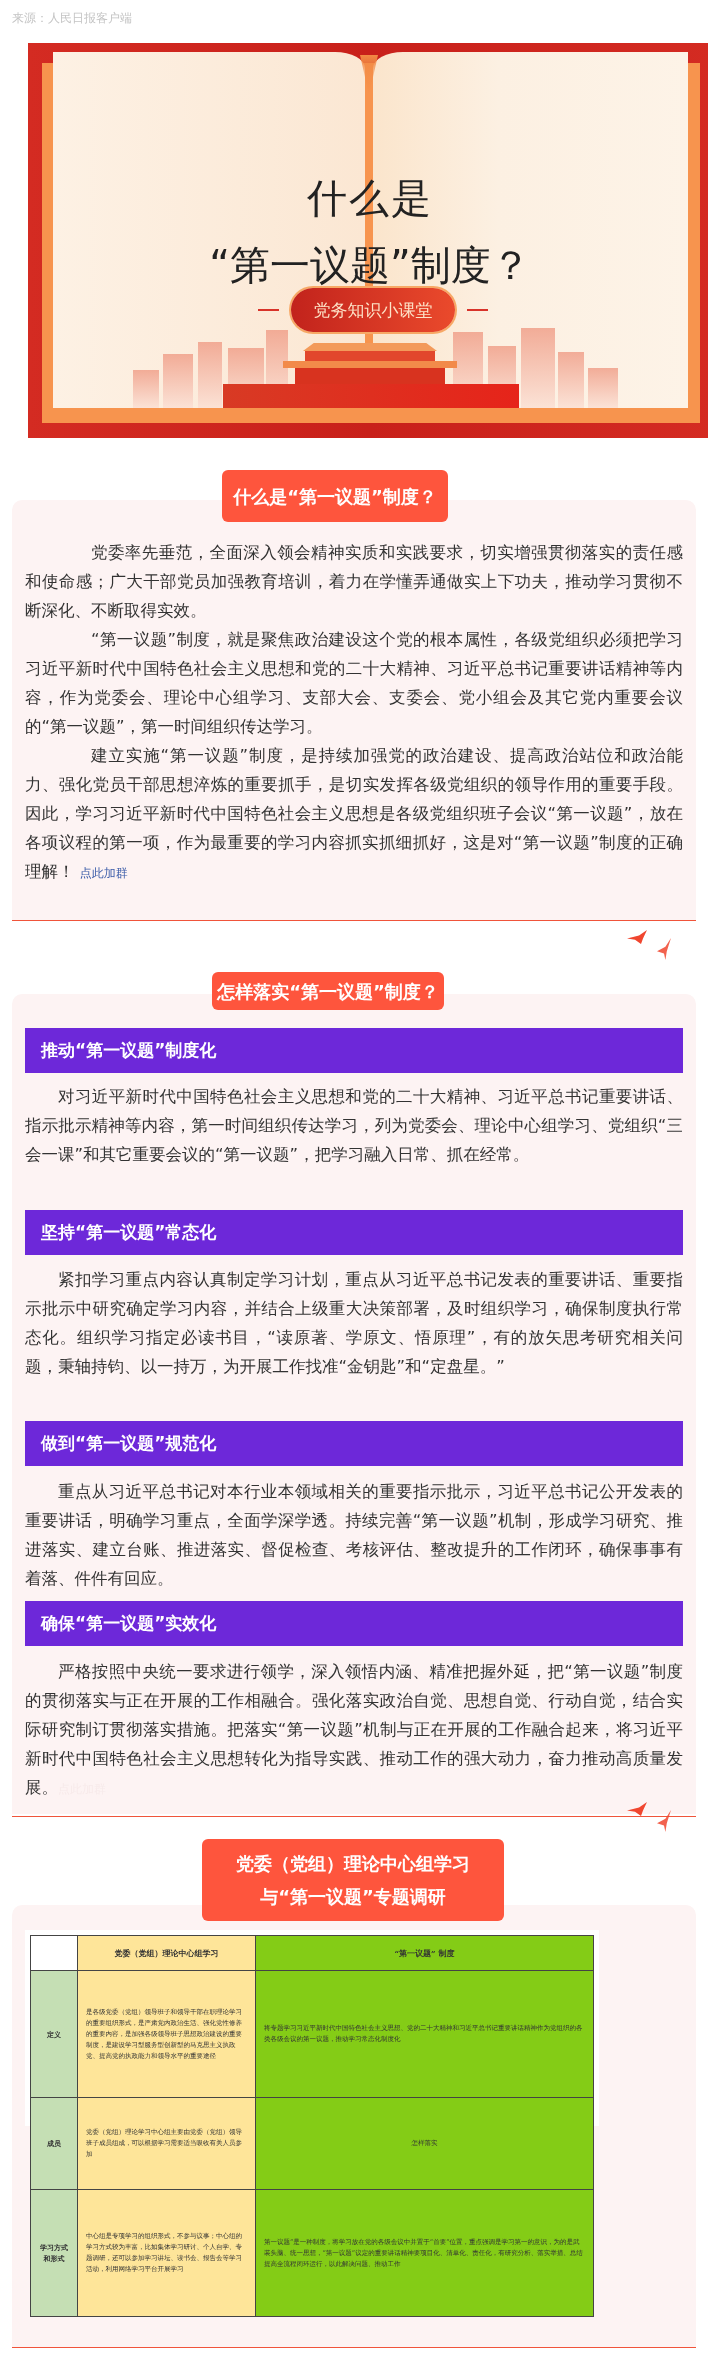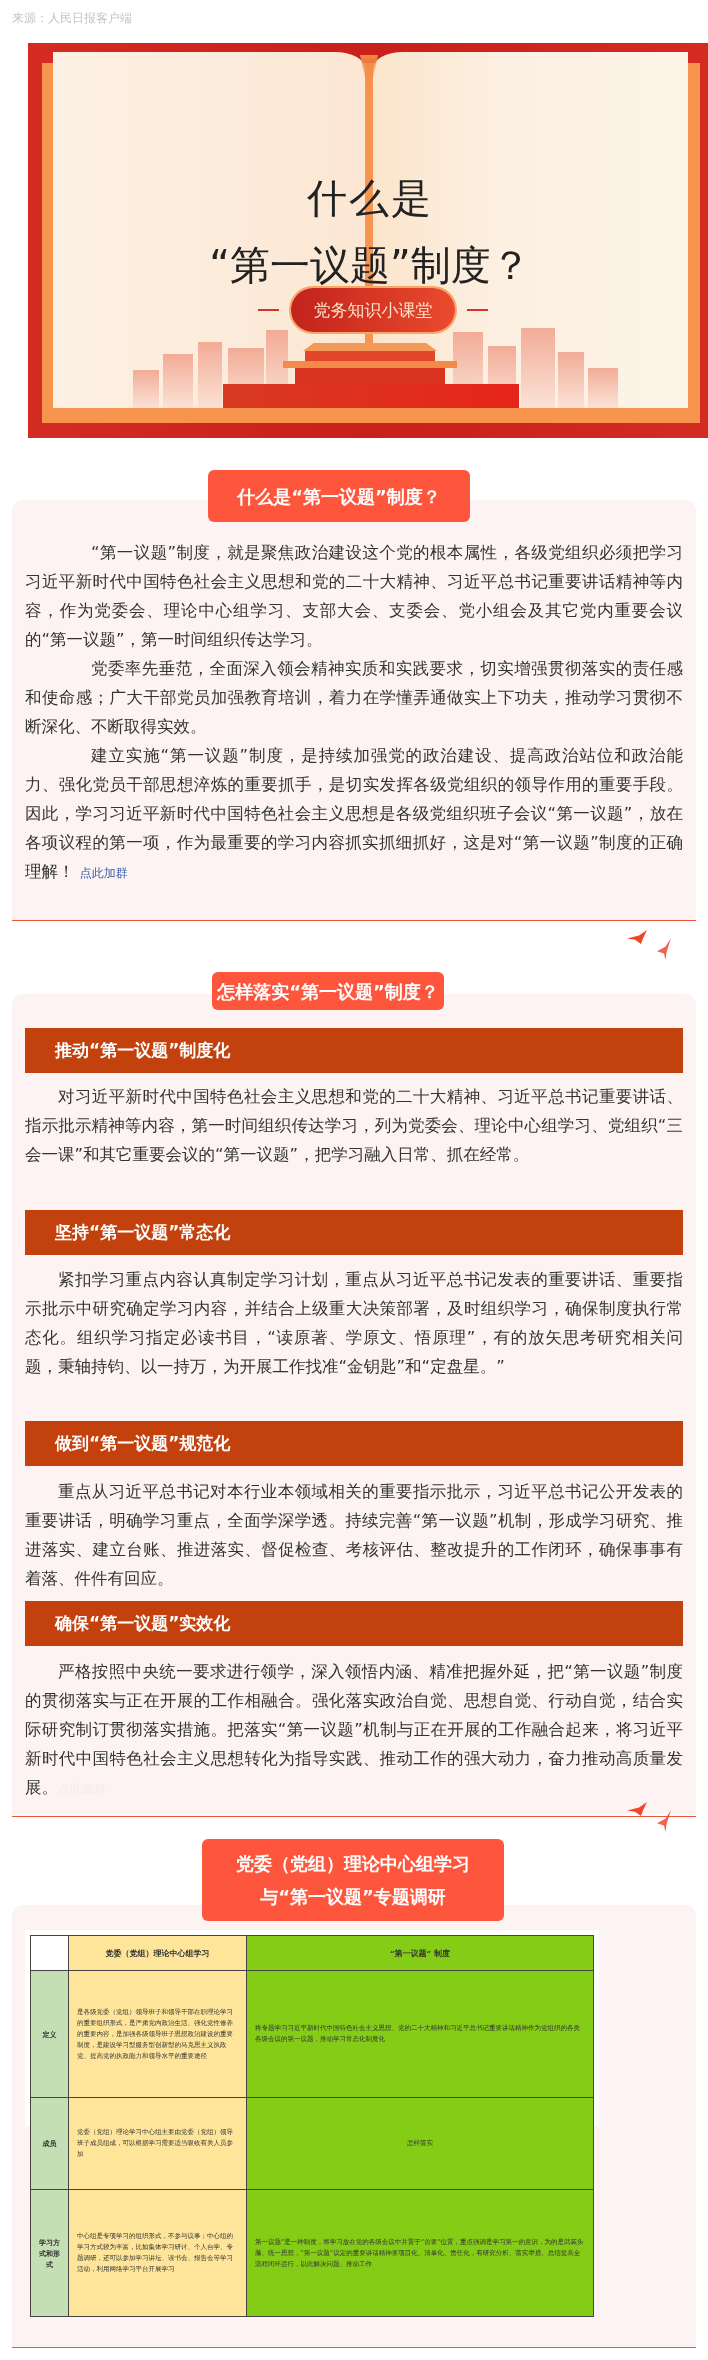--- a/index.html
+++ b/index.html
@@ -35,28 +35,28 @@
   .bird { position: absolute; background: #f0462f; }
   .bird.b1 { left: 0; top: 0; width: 20px; height: 14px; clip-path: polygon(0 60%,60% 40%,100% 0,80% 60%,70% 100%,40% 70%); }
   .bird.b2 { left: 30px; top: 8px; width: 14px; height: 22px; clip-path: polygon(100% 0,60% 40%,0 60%,50% 70%,60% 100%,70% 60%); opacity: .85; }
 
   .para { position: absolute; left: 25px; width: 658px; font-size: 16.5px; line-height: 29px; color: #333; text-align: justify; }
   .para p { text-indent: 4em; }
   .para.sec2 p { text-indent: 2em; }
   .join-link { color: #3a5ba8; font-size: 12px; }
   .join-link.faint { color: #f7eaea; }
 
-  .sub-header { position: absolute; left: 25px; width: 658px; height: 45px; background: #c2410c; color: #fff; font-weight: bold; font-size: 17px; padding-left: 30px; display: flex; align-items: center; }
+  .sub-header { position: absolute; left: 25px; width: 658px; height: 45px; background: #6d28d9; color: #fff; font-weight: bold; font-size: 17px; padding-left: 16px; display: flex; align-items: center; }
 
   
   .table-wrap { position: absolute; left: 25px; top: 1930px; width: 574px; height: 196px; background: #fff; padding: 5px 5px; }
   table { border-collapse: collapse; width: 564px; font-family: "DejaVu Serif", "Liberation Serif", serif; font-size: 6.5px; line-height: 11px; color: #333; }
   td, th { border: 1px solid #444; vertical-align: middle; padding: 2px 8px; }
   th { font-size: 8px; height: 35px; font-weight: bold; }
-  .c0 { width: 38px; background: #c5dfb4; text-align: center; font-weight: bold; font-size: 7px; }
+  .c0 { width: 47px; background: #c5dfb4; text-align: center; font-weight: bold; font-size: 7px; }
   .c0.head { background: #fff; }
   .c1 { width: 178px; background: #fee599; }
   .c2 { background: #84cc16; }
   th.c1, th.c2 { text-align: center; }
   .r1 td { height: 127px; }
   .r2 td { height: 92px; }
   .r3 td { height: 127px; }
   td.center { text-align: center; }
 </style>
 </head>
@@ -89,24 +89,24 @@
     <div class="bld" style="left:535px;width:30px;height:40px;"></div>
     <div class="gate-cap"></div>
     <div class="gate-top"></div>
     <div class="gate-roof"></div>
     <div class="gate-mid"></div>
     <div class="gate-base"></div>
   </div>
 </div>
 
 <div class="panel" style="top:500px;height:420px;"></div>
-<div class="badge" style="left:208px;top:470px;width:262px;height:52px;">什么是“第一议题”制度？</div>
+<div class="badge" style="left:222px;top:470px;width:226px;height:52px;">什么是“第一议题”制度？</div>
 <div class="para" style="top:538px;">
+  <p><span>党委率先垂范，全面深入领会精神实质和实践要求，切实增强贯彻落实的责任感和使命感；广大干部党员加强教育培训，着力在学懂弄通做实上下功夫，推动学习贯彻不断深化、不断取得实效。</span></p>
   <p>“第一议题”制度，就是聚焦政治建设这个党的根本属性，各级党组织必须把学习习近平新时代中国特色社会主义思想和党的二十大精神、习近平总书记重要讲话精神等内容，作为党委会、理论中心组学习、支部大会、支委会、党小组会及其它党内重要会议的“第一议题”，第一时间组织传达学习。</p>
-  <p><span>党委率先垂范，全面深入领会精神实质和实践要求，切实增强贯彻落实的责任感和使命感；广大干部党员加强教育培训，着力在学懂弄通做实上下功夫，推动学习贯彻不断深化、不断取得实效。</span></p>
   <p><span>建立实施“第一议题”制度，是持续加强党的政治建设、提高政治站位和政治能力、强化党员干部思想淬炼的重要抓手，是切实发挥各级党组织的领导作用的重要手段。因此，学习习近平新时代中国特色社会主义思想是各级党组织班子会议“第一议题”，放在各项议程的第一项，作为最重要的学习内容抓实抓细抓好，这是对“第一议题”制度的正确理解！</span> <a class="join-link">点此加群</a></p>
 </div>
 <div class="panel-line" style="top:920px;"></div>
 <div class="birds" style="left:627px;top:930px;">
   <span class="bird b1"></span>
   <span class="bird b2"></span>
 </div>
 
 <div class="panel" style="top:994px;height:380px;"></div>
 <div class="panel" style="top:1370px;height:444px;border-radius:0;"></div>

